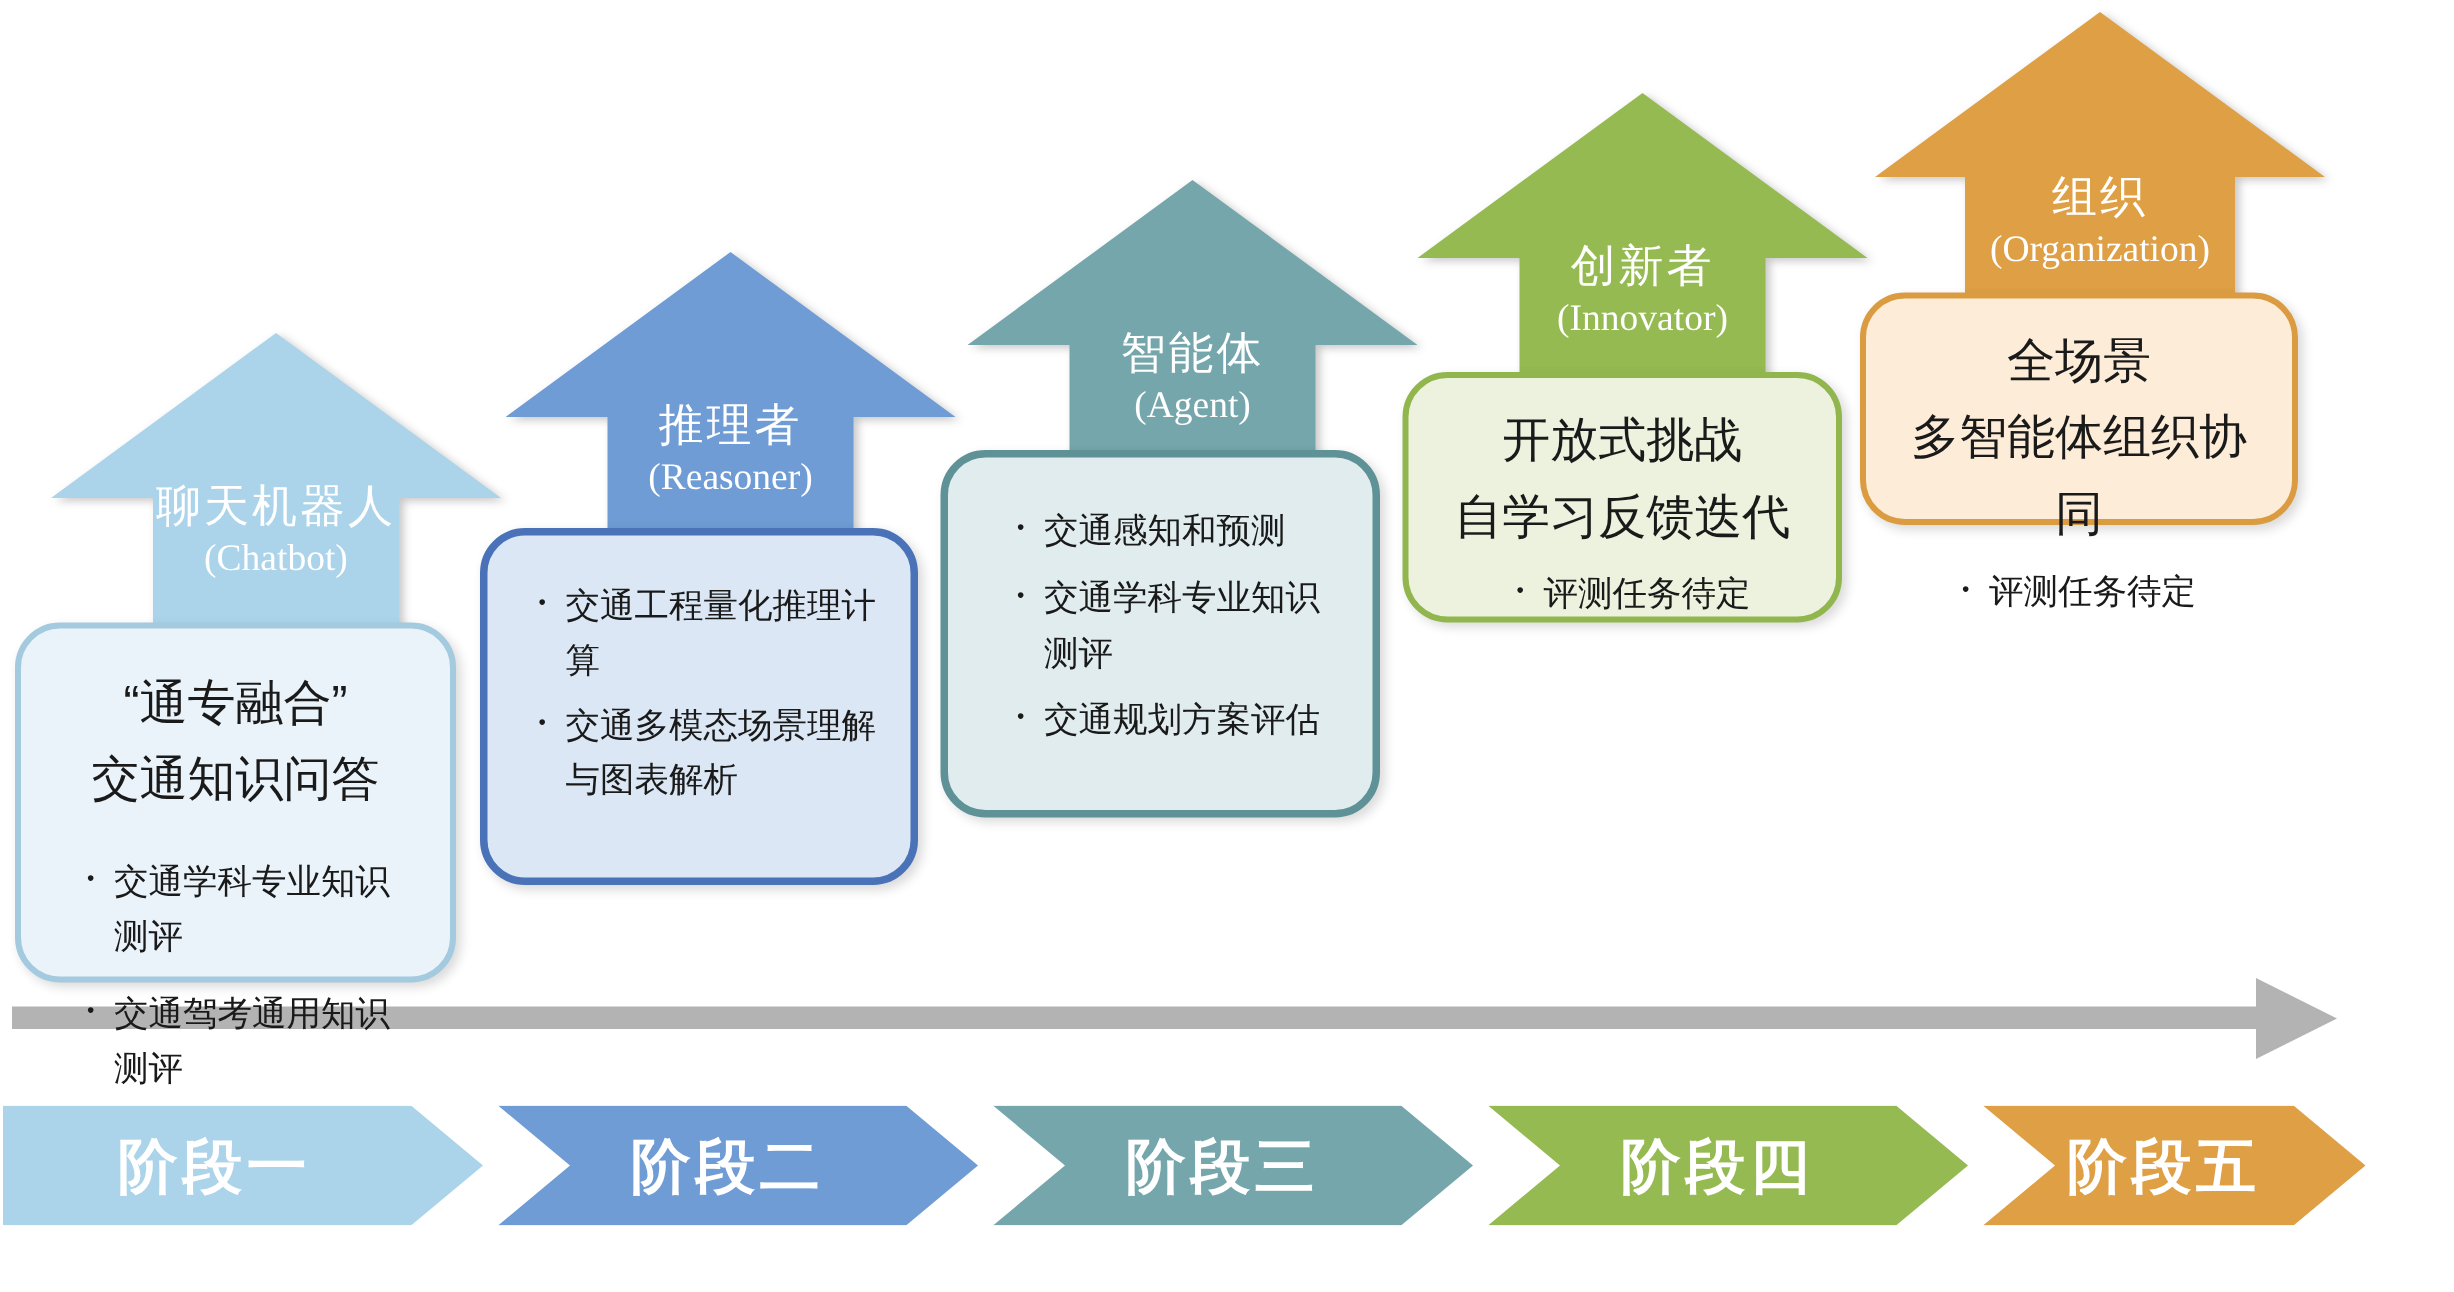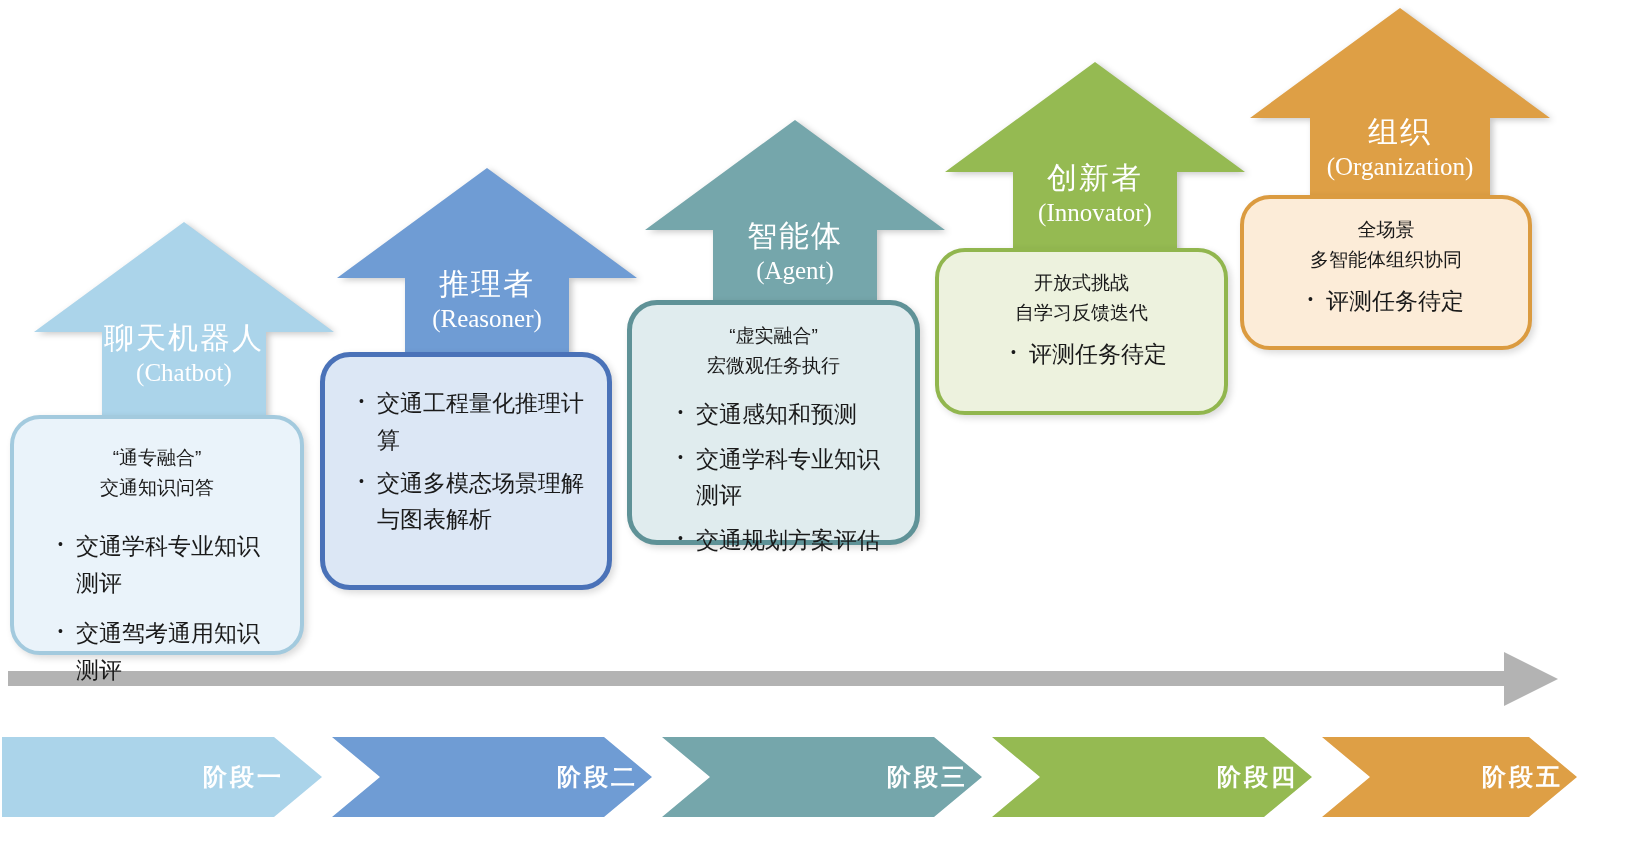--- a/index.html
+++ b/index.html
@@ -12,21 +12,21 @@
   .arrow-svg polygon { fill:var(--arrow); }
 
   .arrow-title { position:absolute; width:300px; text-align:center; color:#fff; z-index:1; }
   .arrow-title .cjk { font-size:30px; font-weight:400; letter-spacing:2px; line-height:1.3; }
   .arrow-title .en  { font-family:"Liberation Serif", serif; font-size:25px; line-height:1.3; }
 
   
   .box { position:absolute; z-index:2; background:var(--fill); border:4px solid var(--border);
          border-radius:30px; padding:16px 18px 12px; color:#1a1a1a;
          box-shadow:3px 3px 7px rgba(0,0,0,.15); }
-  .box-title { text-align:center; font-size:19px; line-height:1.6; }
+  .box-title { text-align:center; font-size:32px; line-height:1.6; }
   .bullets { list-style:none; font-size:23px; }
   .bullets li { position:relative; padding-left:24px; line-height:1.6; }
   .bullets li::before { content:"•"; position:absolute; left:6px; font-size:14px; line-height:32px; }
 
   
   .s1 .arrow-svg{left:34px;top:222px}   .s1 .arrow-title{left:34px;top:318px}
   .s1 .box{left:10px;top:415px;width:294px;height:240px;padding-top:24px}
   .s1 .bullets{margin-top:24px;padding-left:20px} .s1 .bullets li{margin-bottom:14px}
 
   .s2 .arrow-svg{left:337px;top:168px}  .s2 .arrow-title{left:337px;top:264px}
@@ -47,22 +47,22 @@
 
   
   .timeline-bar { position:absolute; left:8px; top:671px; width:1498px; height:15px;
                   background:var(--timeline); z-index:0; }
   .timeline-head { position:absolute; left:1504px; top:652px; width:0; height:0;
                    border-top:27px solid transparent; border-bottom:27px solid transparent;
                    border-left:54px solid var(--timeline); }
 
   
   .banner { position:absolute; top:737px; height:80px; background:var(--banner);
-            display:flex; align-items:center; justify-content:flex-end;
-            color:#fff; font-weight:700; font-size:24px; letter-spacing:3px; }
+            display:flex; align-items:center; justify-content:center;
+            color:#fff; font-weight:700; font-size:40px; letter-spacing:3px; }
   .banner.flat  { clip-path:polygon(0 0, calc(100% - 48px) 0, 100% 50%, calc(100% - 48px) 100%, 0 100%); padding-right:38px; }
   .banner.notch { clip-path:polygon(0 0, calc(100% - 48px) 0, 100% 50%, calc(100% - 48px) 100%, 0 100%, 48px 50%); padding-right:14px; }
   .b1{left:2px;width:320px} .b2{left:332px;width:320px} .b3{left:662px;width:320px}
   .b4{left:992px;width:320px} .b5{left:1322px;width:255px}
 </style>
 </head>
 <body>
 
 <div id="canvas" style="--timeline: #b3b3b3;">
 
@@ -107,24 +107,20 @@
 
   <div class="stage s3" style="--arrow: #75a6ab; --border: #5f9297; --fill: #e0ecee; --banner: #75a6ab;">
     <svg class="arrow-svg" width="300" height="220" viewBox="0 0 300 220">
         <polygon points="150,0 300,110 232,110 232,220 68,220 68,110 0,110"></polygon>
       </svg>
     <div class="arrow-title">
       <div class="cjk">智能体</div>
       <div class="en">(Agent)</div>
     </div>
     <div class="box">
-      <div class="box-title">
-        <div>“虚实融合”</div>
-        <div>宏微观任务执行</div>
-      </div>
       <ul class="bullets">
         <li>交通感知和预测</li>
         <li>交通学科专业知识测评</li>
         <li>交通规划方案评估</li>
       </ul>
     </div>
   </div>
 
   <div class="stage s4" style="--arrow: #95ba52; --border: #91b64e; --fill: #edf2de; --banner: #95ba52;">
     <svg class="arrow-svg" width="300" height="226" viewBox="0 0 300 226">

